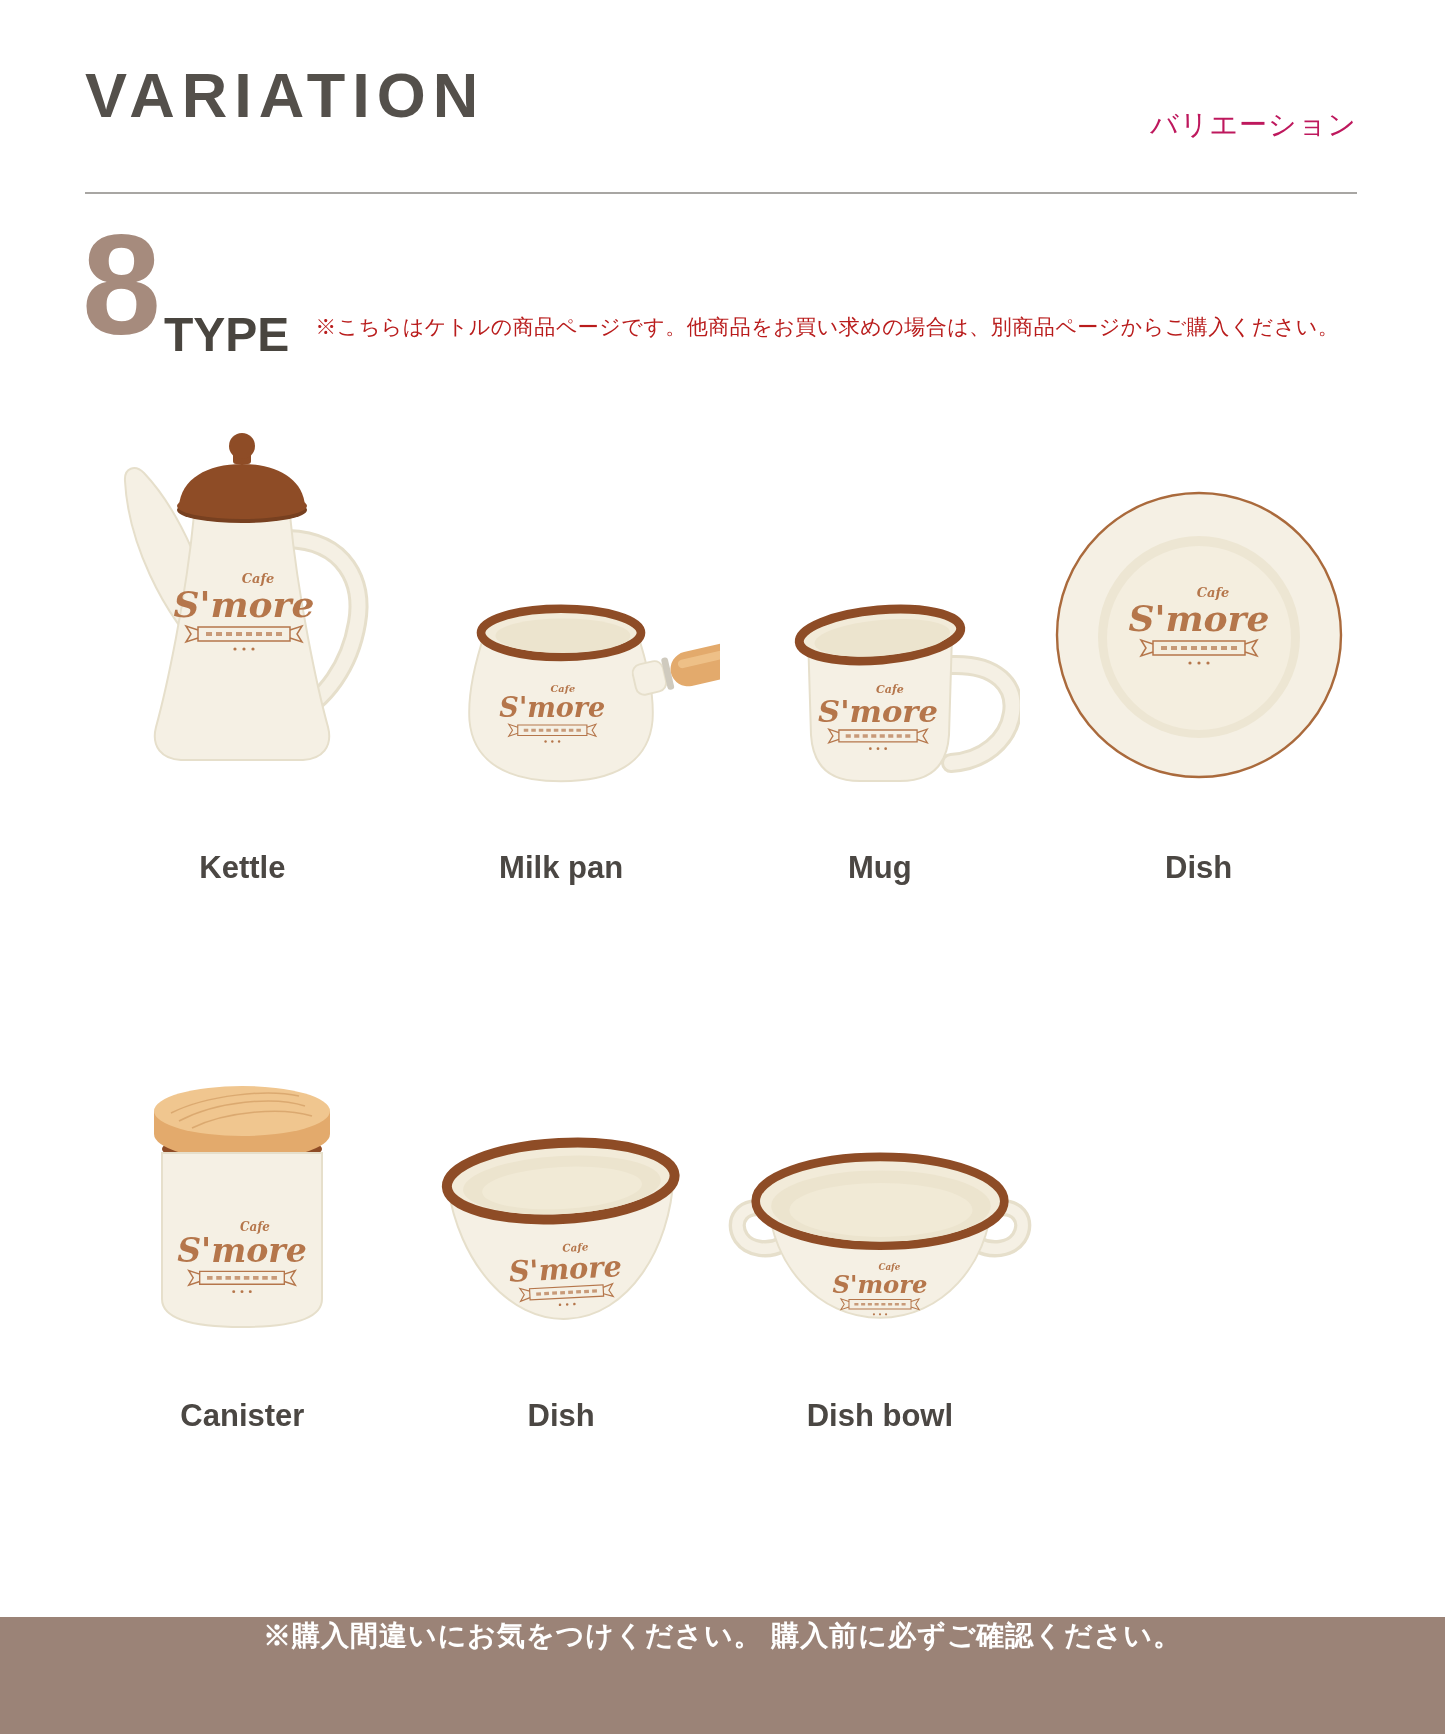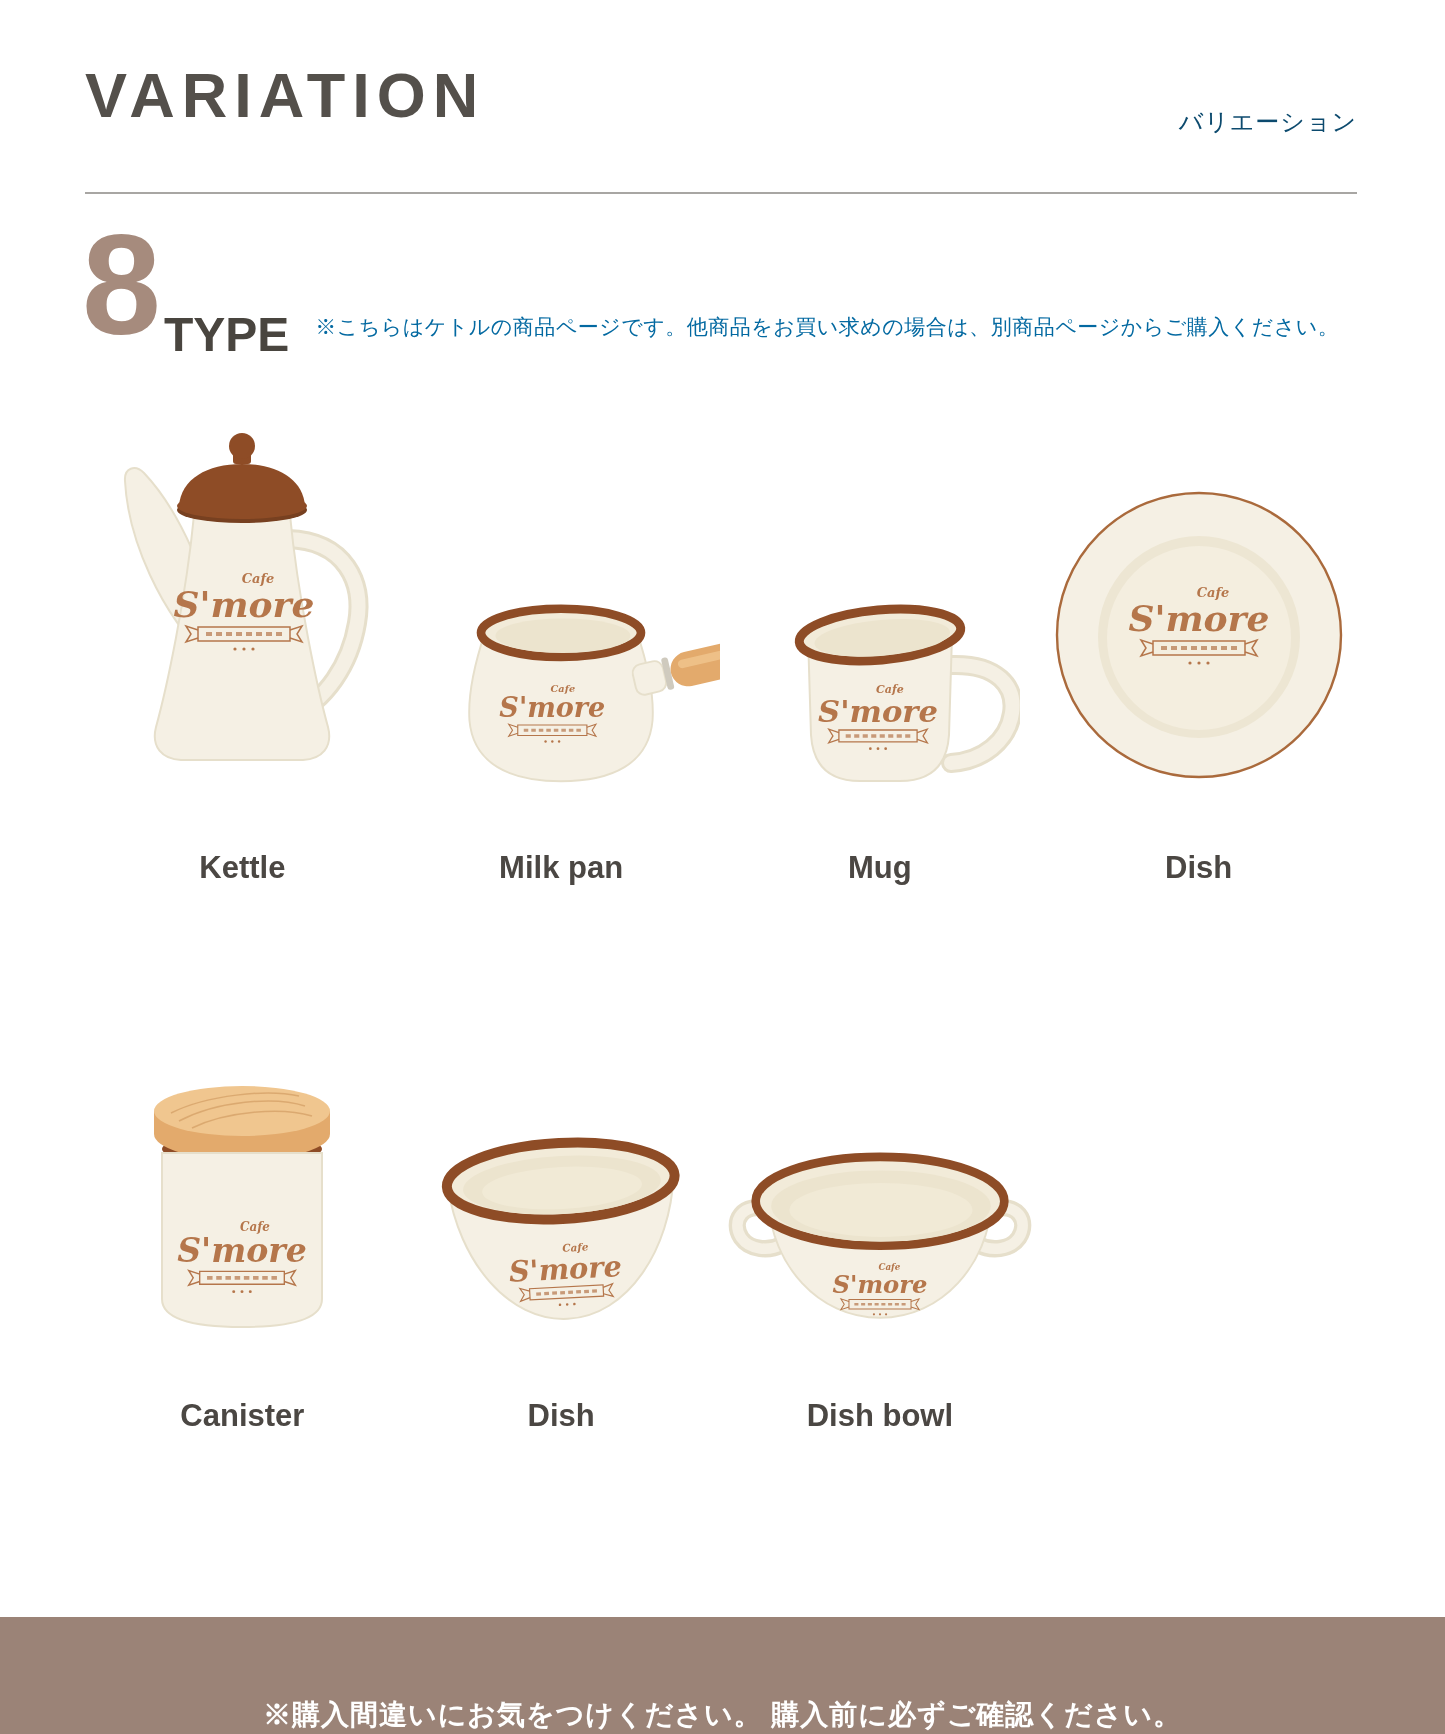--- a/index.html
+++ b/index.html
@@ -1,41 +1,41 @@
 <!DOCTYPE html>
 <html><head>
 <meta charset="utf-8">
 <style>
   html,body{margin:0;padding:0;background:#ffffff;font-family:"Liberation Sans",sans-serif;}
   .page{position:relative;width:1445px;height:1734px;background:#ffffff;overflow:hidden;}
 
   
   .header-title{position:absolute;left:85px;top:64px;font-size:63px;font-weight:bold;
     color:#54504b;letter-spacing:7px;line-height:1;}
-  .header-sub{position:absolute;right:88px;top:106px;font-size:24px;color:#0c4a6e;letter-spacing:1px;}
+  .header-sub{position:absolute;right:88px;top:106px;font-size:28px;color:#be185d;letter-spacing:1px;}
   .rule{position:absolute;left:85px;top:192px;width:1272px;height:2px;background:#a8a6a3;}
 
   
   .type-row{position:absolute;left:82px;top:220px;display:flex;align-items:flex-end;}
   .count{font-size:142px;font-weight:bold;color:#a68b7d;line-height:0.92;}
   .type-label{font-size:48px;font-weight:bold;color:#49453f;line-height:0.9;margin-left:3px;transform:translateY(6px);}
-  .note{font-size:21px;color:#0369a1;margin-left:26px;transform:translateY(-10px);letter-spacing:0.5px;font-family:Liberation Mono, monospace;}
+  .note{font-size:21px;color:#b91c1c;margin-left:26px;transform:translateY(-10px);letter-spacing:0.5px;font-family:Liberation Mono, monospace;}
 
   
   .grid{position:absolute;left:83px;top:393px;width:1275px;display:grid;
     grid-template-columns:repeat(4,1fr);row-gap:42px;}
   .cell{display:flex;flex-direction:column;align-items:center;margin:0;}
   .img-wrap{display:flex;align-items:flex-end;justify-content:center;box-sizing:border-box;overflow:visible;}
   .cell:nth-child(-n+4) .img-wrap{height:418px;padding-bottom:22px;}
   .cell:nth-child(n+5) .img-wrap{height:432px;padding-bottom:18px;}
   .p-label{margin-top:40px;font-size:31px;font-weight:bold;color:#4b4743;line-height:1.1;}
 
   
   .footer{position:absolute;left:0;top:1617px;width:100%;height:117px;background:#9b8377;
-    display:flex;align-items:flex-end;justify-content:center;}
+    display:flex;align-items:flex-start;justify-content:center;}
   .footer-text{color:#ffffff;font-size:28px;font-weight:bold;letter-spacing:1px;}
 
   
   .cream{fill:#f5f0e4;stroke:#e6dfcb;stroke-width:2px;}
   .rim-fill{fill:#f2ebd9;stroke:#8e4c26;stroke-width:9px;}
   .rim-10{stroke-width:10px;}
   .shade{fill:#ece4ce;}
   .shade2{fill:#f1ead6;}
   .brown{fill:#8e4c26;}
   .brown-d{fill:#774020;}

